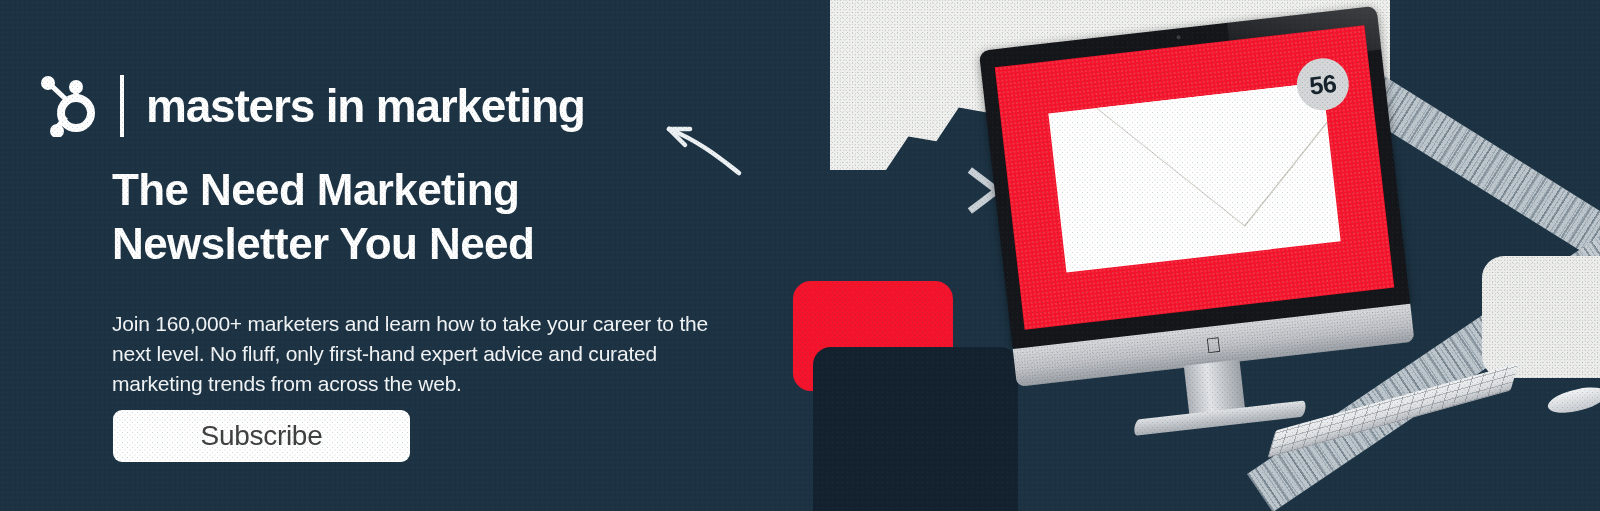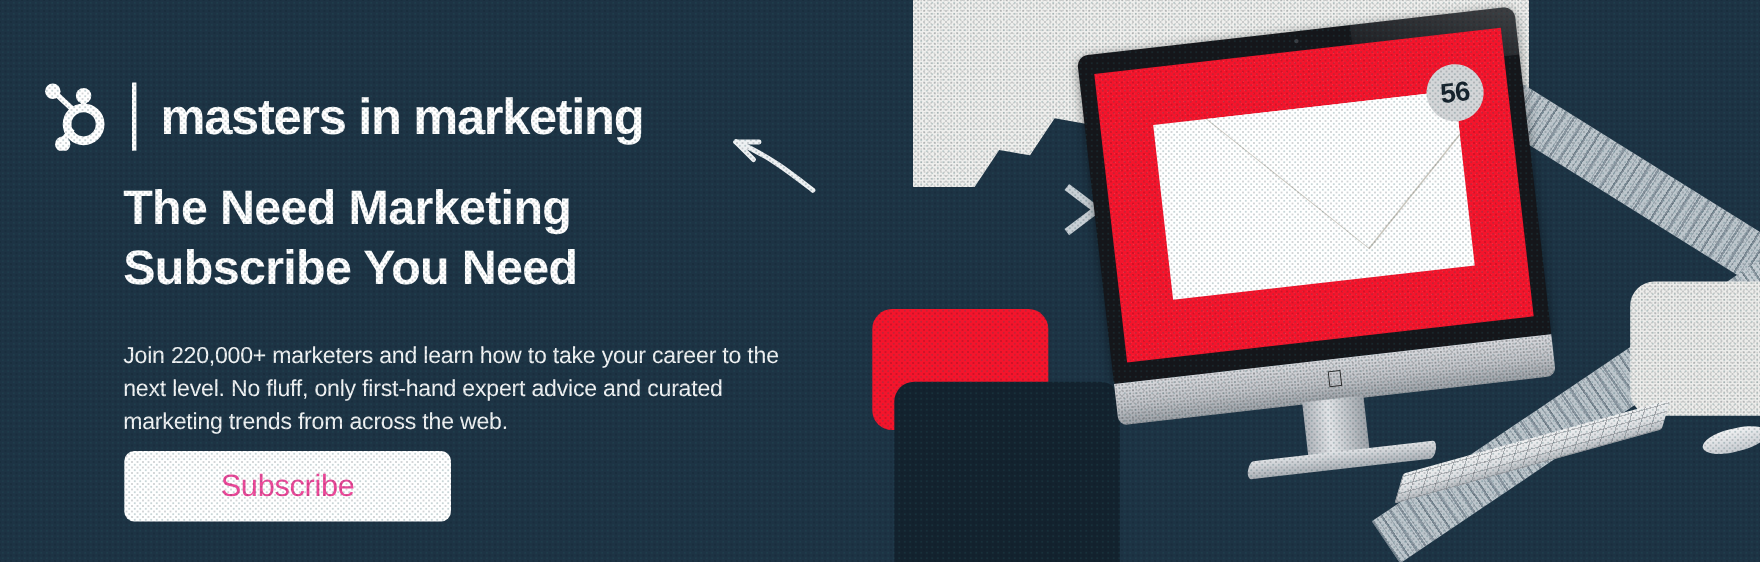--- a/index.html
+++ b/index.html
@@ -328,23 +328,23 @@
     width: 640px;
     color: #f2f4f5;
     font-size: 21px;
     line-height: 1.44;
     letter-spacing: -0.2px;
   }
 
   .subscribe-btn {
     position: absolute;
     top: 375px; left: 113px;
-    width: 297px; height: 64px;
+    width: 297px; height: 52px;
     background: #ffffff;
-    color: #ec4899;
+    color: #404040;
     border: none;
     border-radius: 9px;
     font-family: "Liberation Sans", sans-serif;
     font-size: 28px;
     font-weight: normal;
     letter-spacing: -0.3px;
     cursor: pointer;
   }
 </style>
 </head>
@@ -410,20 +410,20 @@
     </div>
 
     <svg class="arrow" width="90" height="70" viewBox="0 0 90 70">
       <path d="M84 66 C 66 52, 44 34, 14 22" stroke="#eef1f3" stroke-width="4.5" fill="none" stroke-linecap="round"></path>
       <path d="M14 22 L 35 22" stroke="#eef1f3" stroke-width="4.5" fill="none" stroke-linecap="round"></path>
       <path d="M14 22 L 30 38" stroke="#eef1f3" stroke-width="4.5" fill="none" stroke-linecap="round"></path>
     </svg>
 
     <div class="headline">
       <div>The Need Marketing</div>
-      <div>Subscribe You Need</div>
+      <div>Newsletter You Need</div>
     </div>
 
-    <p class="subcopy">Join 220,000+ marketers and learn how to take your career to the next level. No fluff, only first-hand expert advice and curated marketing trends from across the web.</p>
+    <p class="subcopy">Join 160,000+ marketers and learn how to take your career to the next level. No fluff, only first-hand expert advice and curated marketing trends from across the web.</p>
 
     <button class="subscribe-btn">Subscribe</button>
   </div>
 </div>
 
 </body></html>

